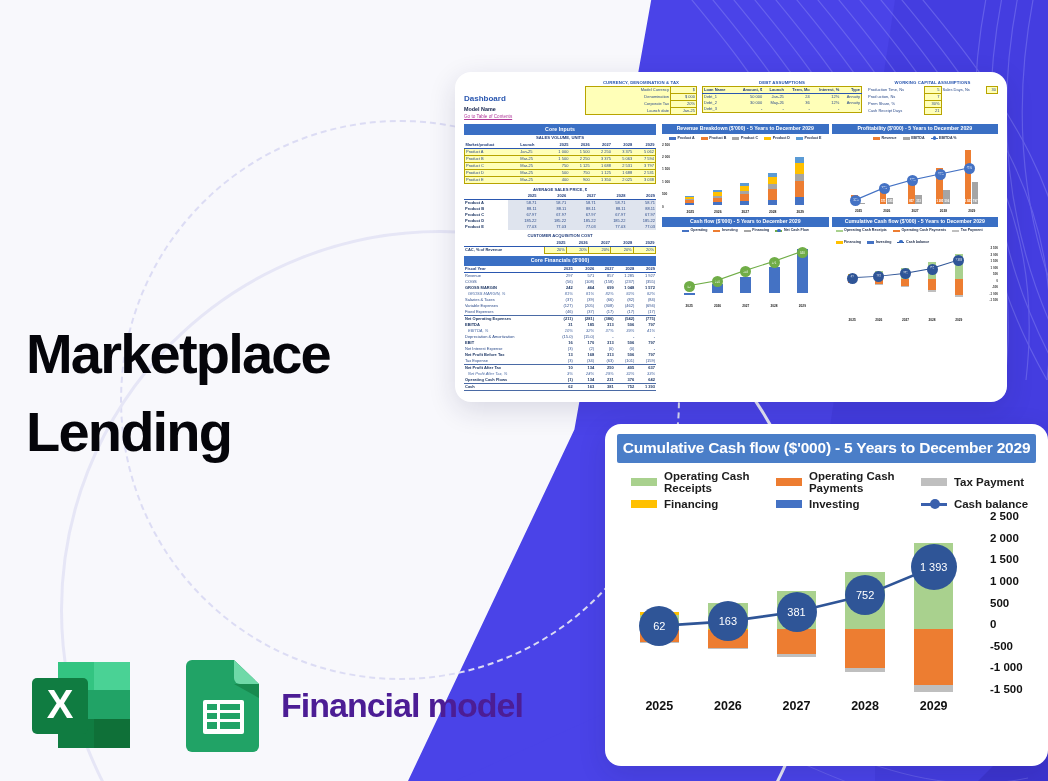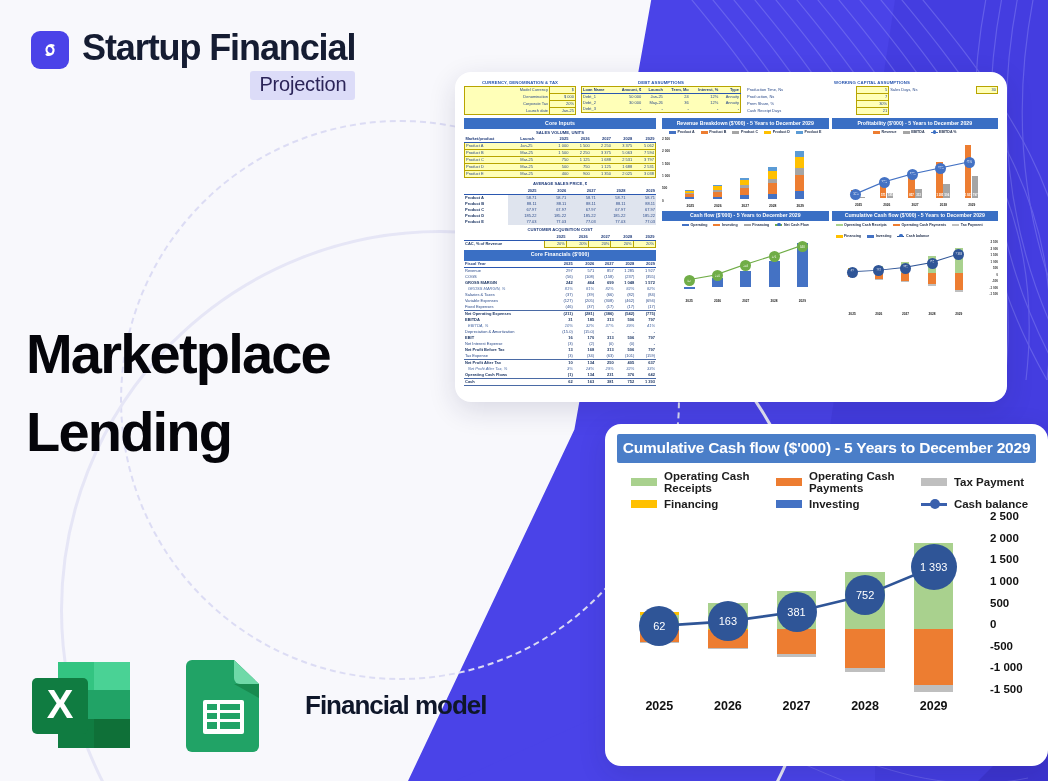--- a/index.html
+++ b/index.html
@@ -74,22 +74,22 @@
     position: absolute; left: 26px; top: 315px;
     font-size: 56px; font-weight: 700; color: #05050a;
     letter-spacing: -1.8px; line-height: 78px;
   }
 
   
   .footer-row { position: absolute; left: 30px; top: 658px; display: flex; align-items: center; }
   .xls-icon { position: relative; width: 104px; height: 94px; flex: 0 0 auto; }
   .sheets-icon { position: relative; width: 75px; height: 94px; margin-left: 52px; flex: 0 0 auto; }
   .footer-label {
-    margin-left: 44px; font-size: 26px; font-weight: 700;
-    color: #0f172a; letter-spacing: -1px;
+    margin-left: 20px; font-size: 34px; font-weight: 700;
+    color: #4c1d95; letter-spacing: -1px;
   }
 
   
   .card {
     position: absolute; background: #ffffff; border-radius: 16px;
     box-shadow: 0 8px 28px rgba(30,30,80,.14);
     overflow: hidden;
   }
   #card-dashboard { left: 455px; top: 72px; width: 552px; height: 330px; padding: 8px 9px; }
   #card-chart     { left: 605px; top: 424px; width: 443px; height: 342px; padding: 10px 12px 8px; }
@@ -209,33 +209,20 @@
           <path d="M0,190 C140,240 260,330 400,300"></path>
         <path d="M0,220 C140,270 260,360 400,330"></path>
           <path d="M0,250 C140,300 260,390 400,360"></path>
       </g>
     </svg>
 
     <div class="arc-dashed"></div>
     <div class="arc-solid"></div>
   </div>
 
-  <div class="brand">
-    <div class="brand-mark">
-      <svg width="24" height="24" viewBox="0 0 24 24">
-        <path d="M15.5 7.5 C12 6 9 8 8.5 11 C8 14 10.5 16.5 13.5 16 M8.5 16.5 C12 18 15 16 15.5 13 C16 10 13.5 7.5 10.5 8" fill="none" stroke="#ffffff" stroke-width="2.1" stroke-linecap="round"></path>
-      </svg>
-    </div>
-    <div class="brand-text">
-      <div class="brand-title">Startup Financial</div>
-      <div class="brand-sub-wrap">
-        <span class="brand-sub">Projection</span>
-      </div>
-    </div>
-  </div>
 
   <div class="headline">
     <div>Marketplace</div>
     <div>Lending</div>
   </div>
 
   <div class="footer-row">
     <div class="xls-icon">
       <svg width="104" height="94" viewBox="0 0 104 94">
         <rect x="28" y="4" width="72" height="86" rx="4" fill="#21a366"></rect>
@@ -264,20 +251,25 @@
         </g>
       </svg>
     </div>
     <div class="footer-label">Financial model</div>
   </div>
 
   <div class="card" id="card-dashboard">
     <div class="ss">
 
       <div style="display:flex; align-items:flex-start; gap:5px;">
+        <div style="width:116px; flex:0 0 auto; padding-top:13px;">
+          <div class="ss-head-title">Dashboard</div>
+          <div class="ss-model">Model Name</div>
+          <div class="ss-link">Go to Table of Contents</div>
+        </div>
 
         <div style="width:112px; flex:0 0 auto;">
           <div class="topbox-title">CURRENCY, DENOMINATION &amp; TAX</div>
           <table class="g yellowbox">
             <tbody>
               <tr>
                   <td class="lbl" style="text-align:right">Model Currency</td>
                   <td class="num yellowbox" style="width:26px">$</td>
                 </tr>
               <tr>

